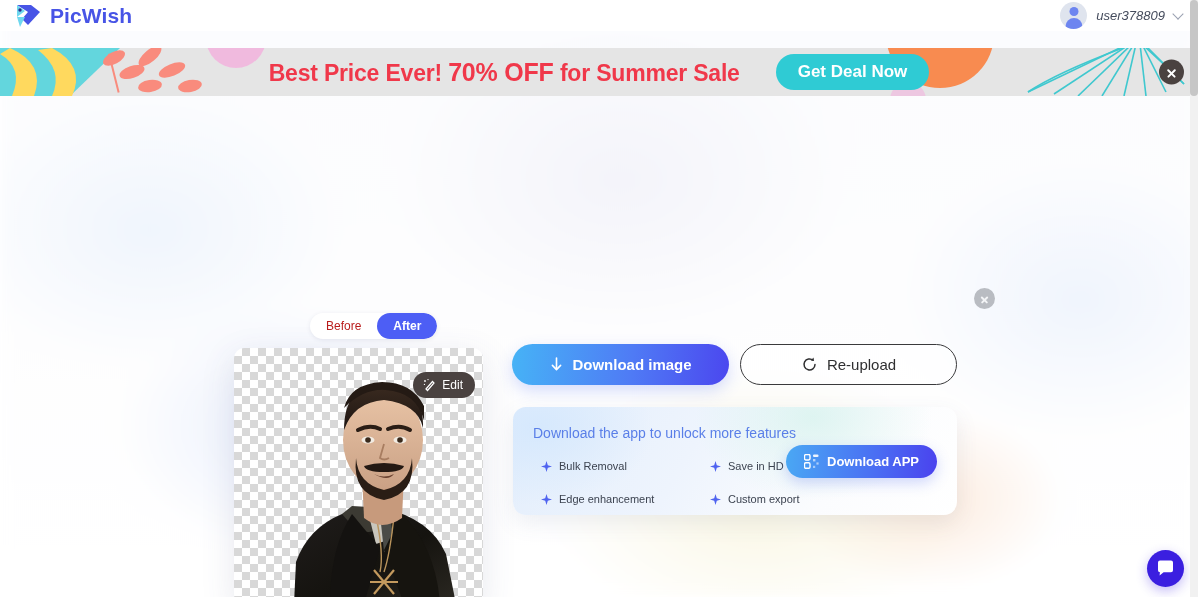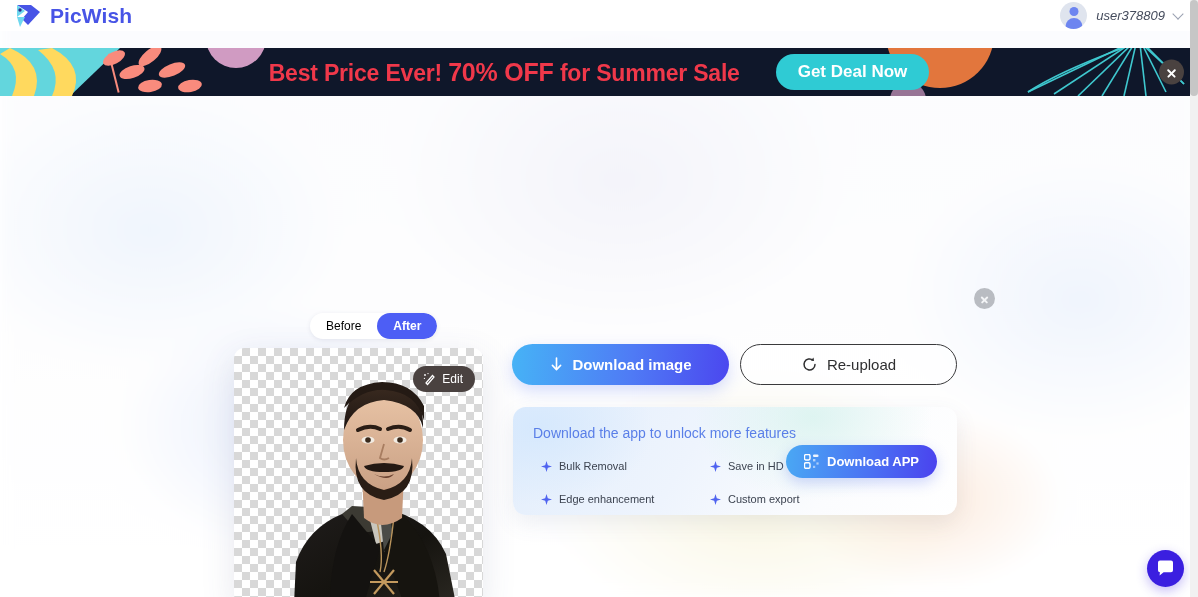--- a/index.html
+++ b/index.html
@@ -63,21 +63,21 @@
   .chev-down {
     width: 8px; height: 8px;
     border-right: 1.6px solid #9aa1b1; border-bottom: 1.6px solid #9aa1b1;
     transform: rotate(45deg); margin-top: -4px;
   }
 
   
   #banner {
     position: absolute; top: 48px; left: 0;
     width: 1198px; height: 48px;
-    background: #0f172a;
+    background: #e5e5e5;
     overflow: hidden;
     z-index: 35;
   }
   .banner-deco { position: absolute; top: 0; height: 48px; pointer-events: none; }
   .deco-left  { left: 0;   width: 330px; }
   .deco-right { right: 0;  width: 320px; }
   .banner-center {
     position: absolute; inset: 0;
     display: flex; align-items: center; justify-content: center;
     gap: 36px;
@@ -125,21 +125,21 @@
   
   .ba-toggle {
     position: absolute; left: 310px; top: 217px;
     display: flex; align-items: center;
     background: #ffffff; border-radius: 14px;
     box-shadow: 0 1px 4px rgba(60,70,110,.10);
     overflow: hidden; z-index: 15;
   }
   .ba-tab {
     font-size: 12px; padding: 6px 16px; cursor: pointer;
-    color: #000000; background: transparent; border: none;
+    color: #b91c1c; background: transparent; border: none;
     border-radius: 14px; white-space: nowrap;
   }
   .ba-tab.active { background: #4d5ef5; color: #ffffff; font-weight: bold; }
 
   
   #image-card {
     position: absolute; left: 234px; top: 252px;
     width: 249px; height: 256px;
     border-radius: 10px; overflow: hidden;
     box-shadow: 0 10px 34px rgba(70,80,120,.13);
@@ -147,21 +147,21 @@
     background-image:
       linear-gradient(45deg, #d8d8d8 25%, transparent 25%, transparent 75%, #d8d8d8 75%),
       linear-gradient(45deg, #d8d8d8 25%, transparent 25%, transparent 75%, #d8d8d8 75%);
     background-size: 16px 16px;
     background-position: 0 0, 8px 8px;
     z-index: 12;
   }
   #portrait { position: absolute; inset: 0; }
 
   .edit-btn {
-    position: absolute; right: 8px; top: 18px;
+    position: absolute; right: 8px; top: 24px;
     display: flex; align-items: center; gap: 5px;
     background: #4a4240; color: #ffffff;
     border: none; border-radius: 14px;
     padding: 6px 12px 6px 10px;
     font-size: 12px; cursor: pointer; z-index: 6;
   }
 
   
   .dl-btn {
     position: absolute; left: 512px; top: 248px;

